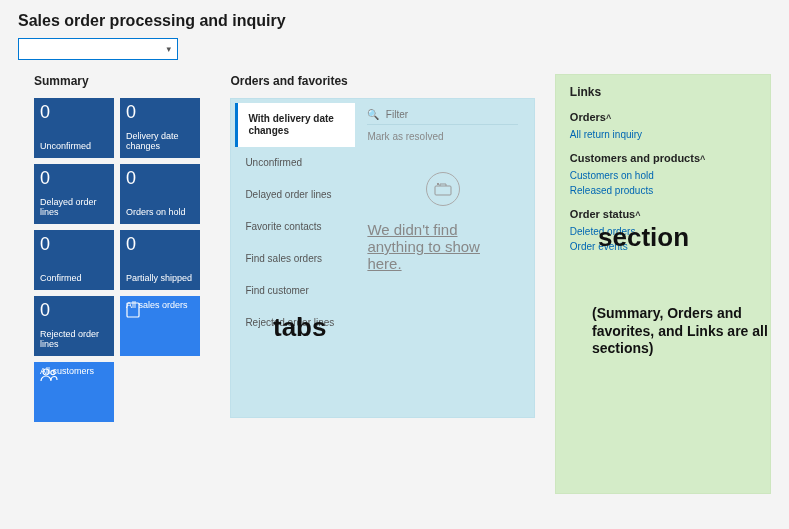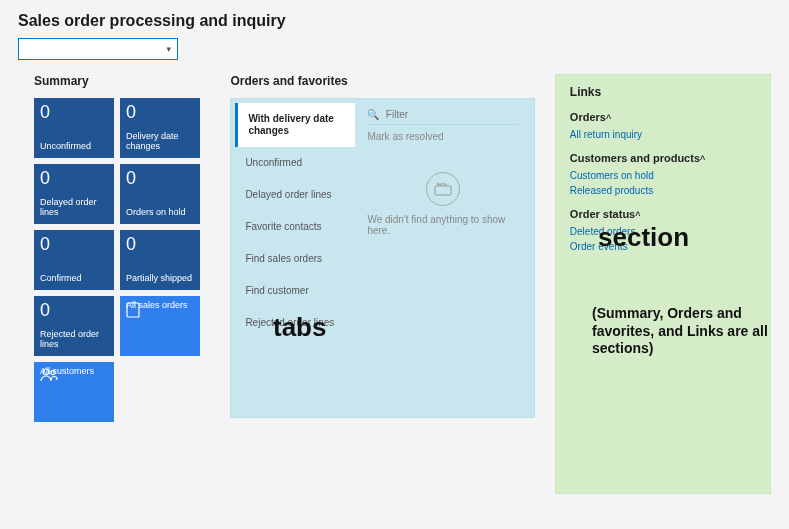--- a/index.html
+++ b/index.html
@@ -117,22 +117,23 @@
   .mark-resolved {
     font-size:10px;
     color:#888;
     margin-bottom:30px;
   }
   .empty {
     display:flex;
     flex-direction:column;
     align-items:center;
     color:#888;
-    font-size:10px;
-    gap:8px;
+    font-size:15px;
+    gap:15px;
+    text-decoration:underline;
   }
   .empty-icon {
     width:34px;height:34px;border:1px solid #aaa;border-radius:50%;
     display:flex;align-items:center;justify-content:center;color:#999;
   }
   
   .links-col {
     width:220px;
     background:#d4ecc8;
     padding:10px 14px 30px 14px;

